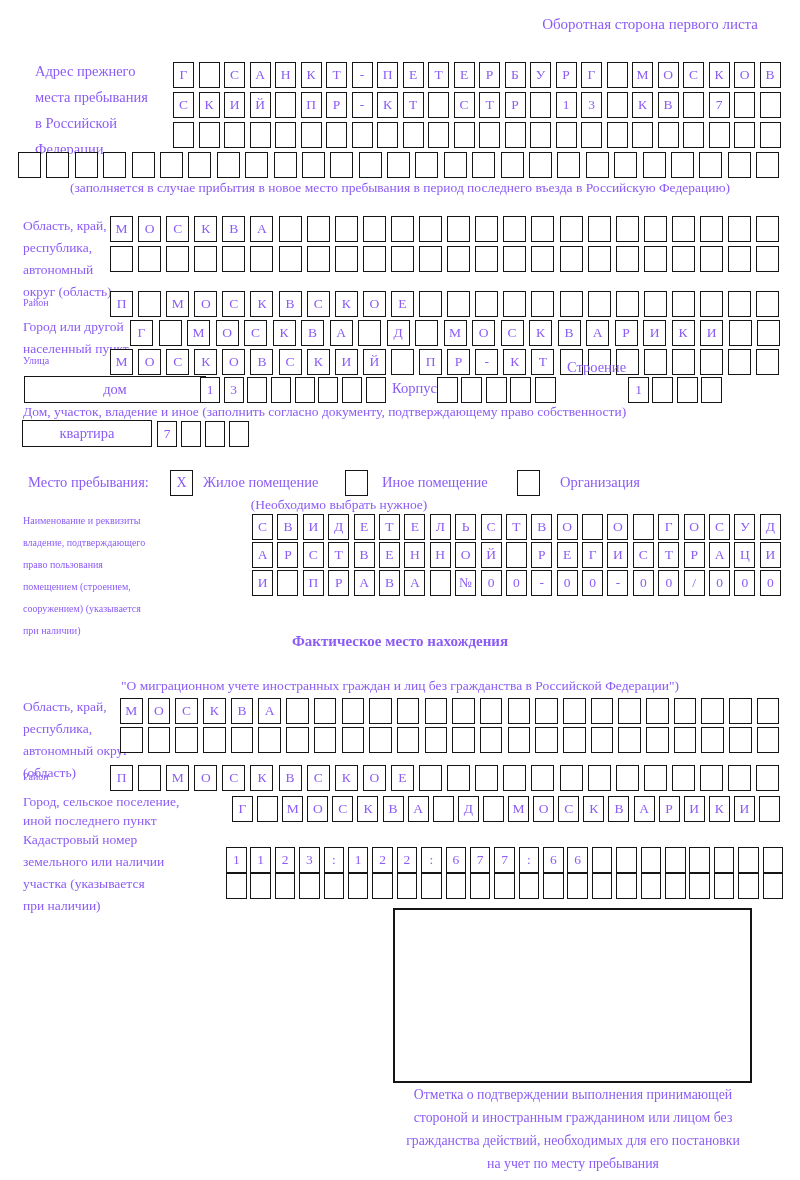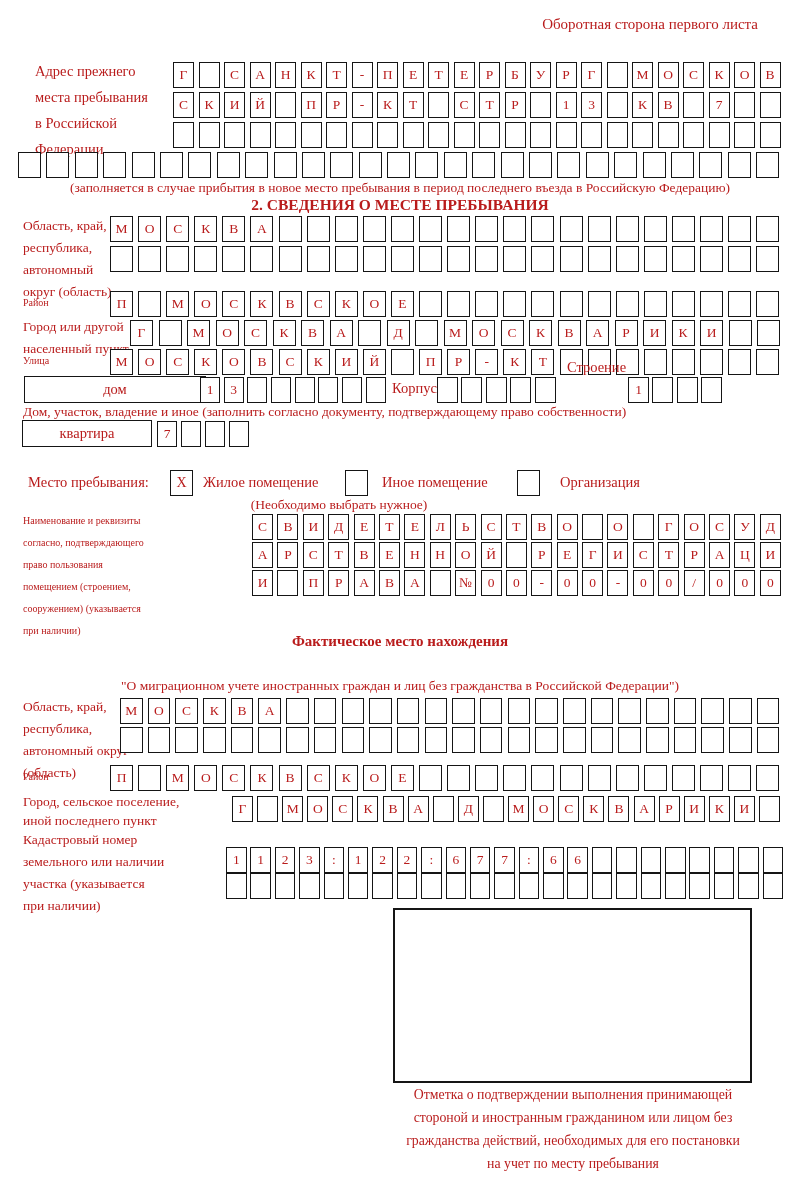--- a/index.html
+++ b/index.html
@@ -1,18 +1,18 @@
 <!DOCTYPE html>
 <html><head>
 <meta charset="utf-8">
 <style>
   html,body{margin:0;padding:0;background:#fff;}
   .page{
     position:relative;width:800px;height:1180px;background:#ffffff;
-    font-family:"Liberation Serif","DejaVu Serif",serif;color:#b91c1c;overflow:hidden;
+    font-family:"Liberation Serif","DejaVu Serif",serif;color:#8b5cf6;overflow:hidden;
   }
   .lbl{position:absolute;font-size:10px;white-space:nowrap;line-height:1.1;}
   .lbl.small{font-size:13.5px;}
   .title{position:absolute;left:0;width:800px;text-align:center;font-weight:bold;font-size:15.5px;}
   .centernote{position:absolute;left:0;width:800px;text-align:center;font-size:13.5px;}
   .cellrow{position:absolute;display:flex;gap:var(--g,4.5px);}
   .cell{
     width:var(--cw,21px);height:26px;box-sizing:border-box;border:1.6px solid #151515;
     display:flex;align-items:center;justify-content:center;
     font-size:13.5px;background:#fff;flex:0 0 auto;
@@ -144,21 +144,20 @@
       <span class="cell"></span>
       <span class="cell"></span>
       <span class="cell"></span>
       <span class="cell"></span>
       <span class="cell"></span>
       <span class="cell"></span>
     </div>
 
   <div class="centernote" style="top:180px">(заполняется в случае прибытия в новое место пребывания в период последнего въезда в Российскую Федерацию)</div>
 
-  <div class="title" style="top:196px">2. СВЕДЕНИЯ О МЕСТЕ ПРЕБЫВАНИЯ</div>
 
   <div class="lbl small" style="left:23px;top:219px">Область, край,</div>
   <div class="lbl small" style="left:23px;top:241px">республика,</div>
   <div class="lbl small" style="left:23px;top:263px">автономный</div>
   <div class="lbl small" style="left:23px;top:285px">округ (область)</div>
   <div class="cellrow" style="left:110px;top:216px;--cw:23px;--g:5.1px">
       <span class="cell">М</span>
       <span class="cell">О</span>
       <span class="cell">С</span>
       <span class="cell">К</span>
@@ -333,21 +332,21 @@
   <div class="lbl" style="left:28px;top:475px;font-size:14.5px">Место пребывания:</div>
   <div class="chk" style="left:170px;top:470px">X</div>
   <div class="lbl" style="left:203px;top:475px;font-size:14.5px">Жилое помещение</div>
   <div class="chk" style="left:345px;top:470px"></div>
   <div class="lbl" style="left:382px;top:475px;font-size:14.5px">Иное помещение</div>
   <div class="chk" style="left:517px;top:470px"></div>
   <div class="lbl" style="left:560px;top:475px;font-size:14.5px">Организация</div>
   <div class="centernote" style="top:497px;left:-61px">(Необходимо выбрать нужное)</div>
 
   <div class="lbl" style="left:23px;top:515px">Наименование и реквизиты</div>
-  <div class="lbl" style="left:23px;top:537px">согласно, подтверждающего</div>
+  <div class="lbl" style="left:23px;top:537px">владение, подтверждающего</div>
   <div class="lbl" style="left:23px;top:559px">право пользования</div>
   <div class="lbl" style="left:23px;top:581px">помещением (строением,</div>
   <div class="lbl" style="left:23px;top:603px">сооружением) (указывается</div>
   <div class="lbl" style="left:23px;top:625px">при наличии)</div>
   <div class="cellrow" style="left:252px;top:514px;--cw:21px;--g:4.4px">
       <span class="cell">С</span>
       <span class="cell">В</span>
       <span class="cell">И</span>
       <span class="cell">Д</span>
       <span class="cell">Е</span>

